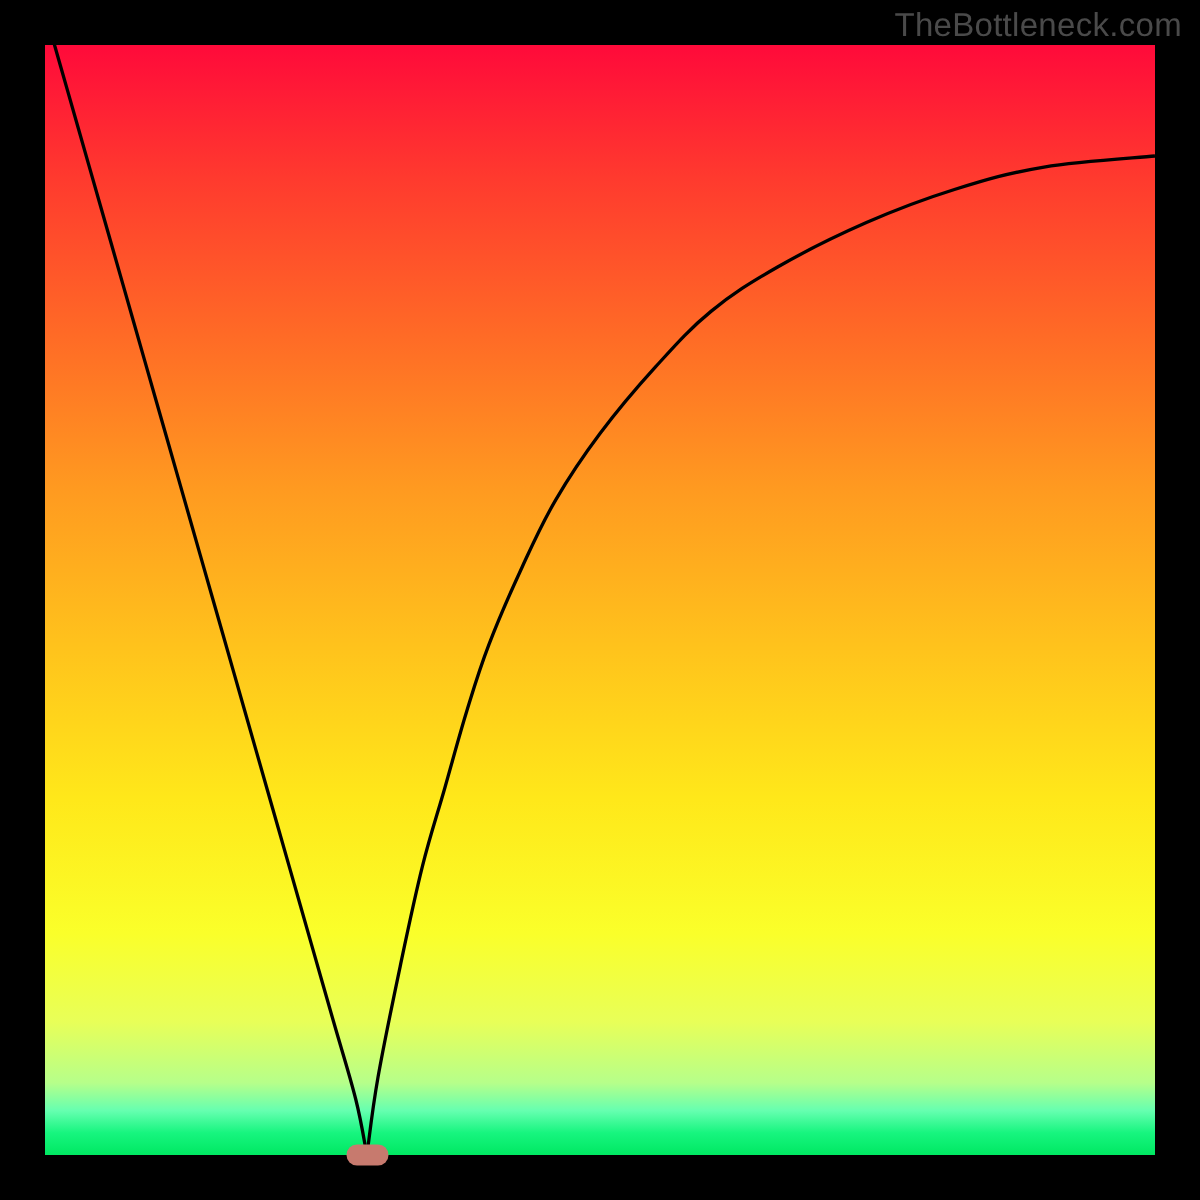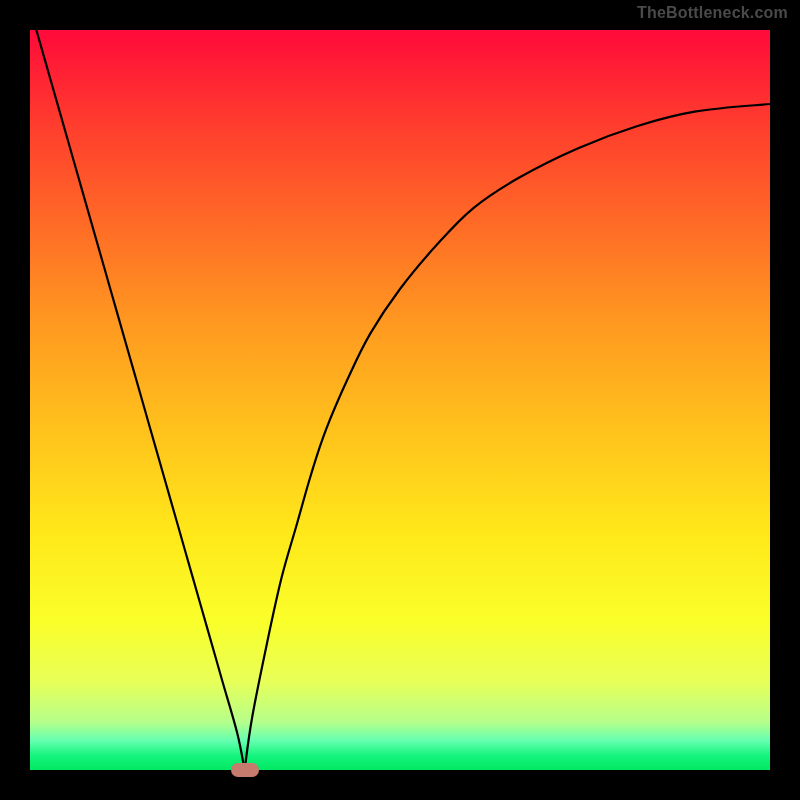--- a/index.html
+++ b/index.html
@@ -4,22 +4,22 @@
 <style>
   * { margin: 0; padding: 0; box-sizing: border-box; }
   html, body { width: 800px; height: 800px; background: #000; overflow: hidden; }
   .stage { position: relative; width: 800px; height: 800px; background: #000; }
   .watermark {
     position: absolute;
     top: 4px;
     right: 12px;
     color: #4a4a4a;
     font-family: Arial, Helvetica, sans-serif;
-    font-size: 16px;
-    font-weight: 700;
+    font-size: 22px;
+    font-weight: 400;
     letter-spacing: 0.2px;
     z-index: 10;
   }
   .plot {
     position: absolute;
     left: 30px;
     top: 30px;
     width: 740px;
     height: 740px;
     background: linear-gradient(

